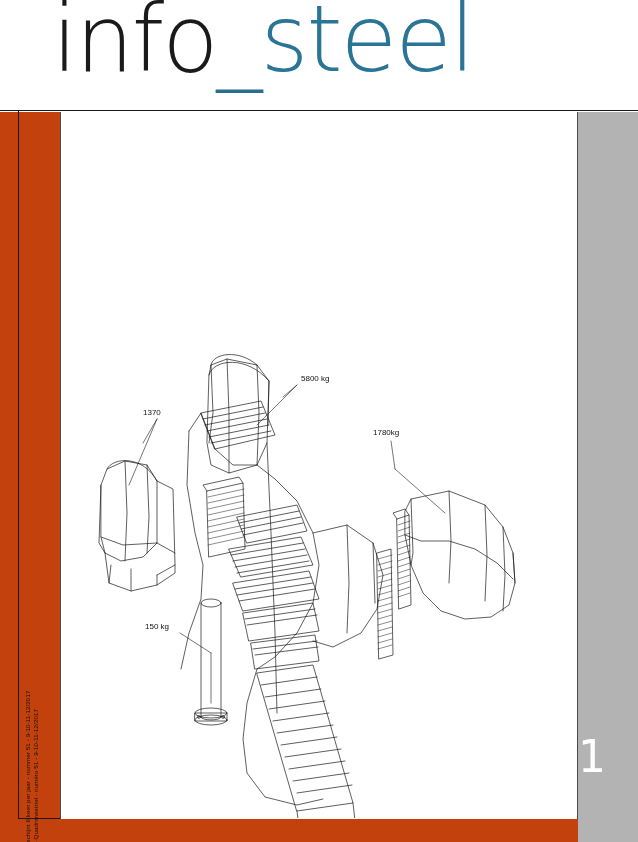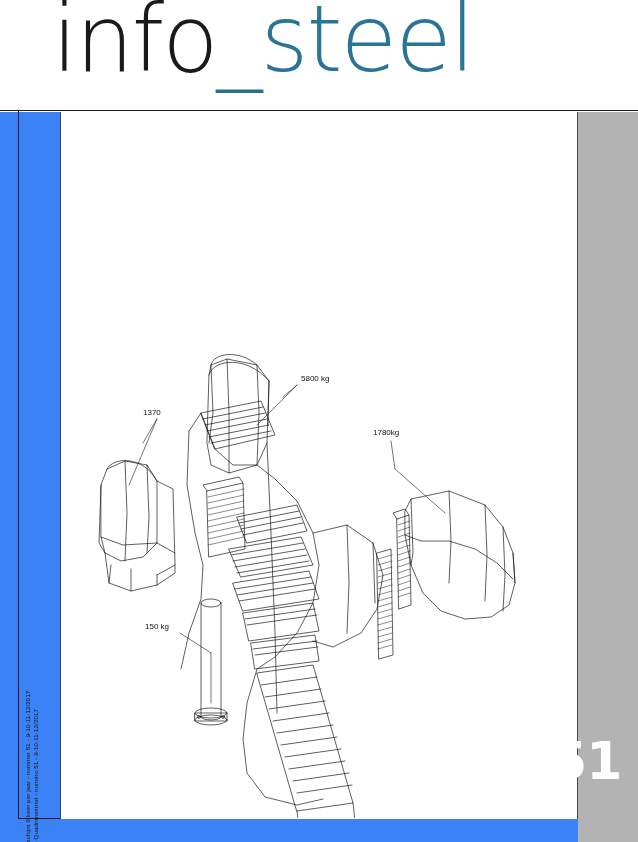--- a/index.html
+++ b/index.html
@@ -14,21 +14,21 @@
     overflow: hidden;
     position: relative;
   }
 
   
   #page {
     position: absolute;
     left: 0; top: 0;
     width: 638px;
     height: 842px;
-    background: #3b82f6;
+    background: #c2410c;
   }
 
   
   #masthead {
     position: absolute;
     left: 0; top: 0;
     width: 638px;
     height: 112px;
     background: #ffffff;
     overflow: hidden;
@@ -121,22 +121,22 @@
     line-height: 8px;
     display: block;
   }
 
   
   #issue-number {
     position: absolute;
     left: 551px;
     top: 735px;
     font-family: "DejaVu Sans", sans-serif;
-    font-size: 52px;
-    font-weight: 700;
+    font-size: 44px;
+    font-weight: 400;
     color: #ffffff;
     line-height: 1;
     letter-spacing: -1px;
   }
 
   
   #illustration {
     position: absolute;
     left: 61px; top: 113px;
     width: 516px; height: 705px; text-decoration: underline;

